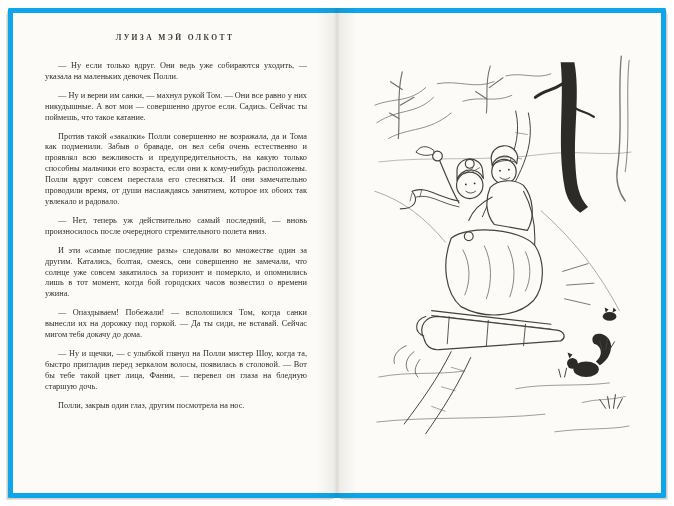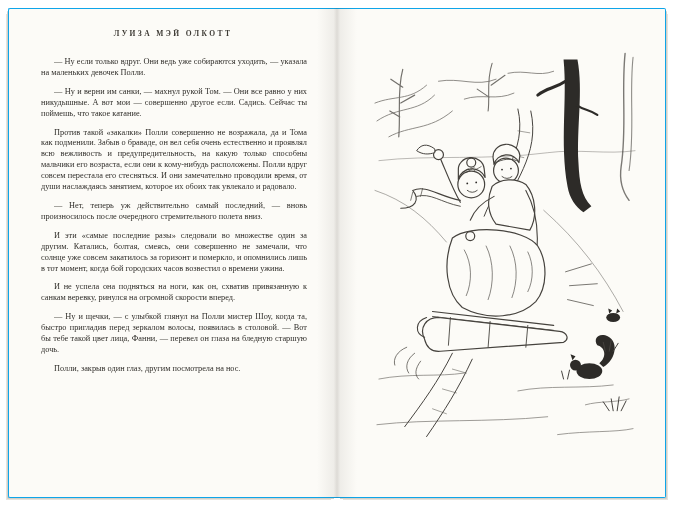--- a/index.html
+++ b/index.html
@@ -13,21 +13,21 @@
   .spread {
     position: absolute;
     left: 8px; top: 8px;
     width: 658px; height: 490px;
     display: flex;
   }
   .page {
     width: 329px; height: 490px;
     background: #fcfbf7;
     position: relative;
-    border: 1px solid #0ea5e9;
+    border: 5px solid #0ea5e9;
   }
   .page-left {
     border-right: none;
     border-radius: 2px 0 0 2px;
     box-shadow: -2px 2px 0 -1px #d3d0c8, -4px 4px 0 -2px #e6e3dc;
   }
   .page-right {
     border-left: none;
     border-radius: 0 2px 2px 0;
     box-shadow: 2px 2px 0 -1px #d3d0c8, 4px 4px 0 -2px #e6e3dc;
@@ -88,21 +88,21 @@
 <div class="spread">
 
   <div class="page page-left">
     <div class="running-header">ЛУИЗА МЭЙ ОЛКОТТ</div>
     <div class="text-block">
       <p>— Ну если только вдруг. Они ведь уже собираются уходить, — указала на маленьких девочек Полли.</p>
       <p>— Ну и верни им санки, — махнул рукой Том. — Они все равно у них никудышные. А вот мои — совершенно другое если. Садись. Сейчас ты поймешь, что такое катание.</p>
       <p>Против такой «закалки» Полли совершенно не возражала, да и Тома как подменили. Забыв о браваде, он вел себя очень естественно и проявлял всю вежливость и предупредительность, на какую только способны мальчики его возраста, если они к кому-нибудь расположены. Полли вдруг совсем перестала его стесняться. И они замечательно проводили время, от души наслаждаясь занятием, которое их обоих так увлекало и радовало.</p>
       <p>— Нет, теперь уж действительно самый последний, — вновь произносилось после очередного стремительного полета вниз.</p>
       <p>И эти «самые последние разы» следовали во множестве один за другим. Катались, болтая, смеясь, они совершенно не замечали, что солнце уже совсем закатилось за горизонт и померкло, и опомнились лишь в тот момент, когда бой городских часов возвестил о времени ужина.</p>
-      <p>И не успела она подняться на ноги, как он, схватив привязанную к санкам веревку, ринулся на огромной скорости вперед.</p>
+      <p>— Опаздываем! Побежали! — всполошился Том, когда санки вынесли их на дорожку под горкой. — Да ты сиди, не вставай. Сейчас мигом тебя докачу до дома.</p>
       <p>— Ну и щечки, — с улыбкой глянул на Полли мистер Шоу, когда та, быстро пригладив перед зеркалом волосы, появилась в столовой. — Вот бы тебе такой цвет лица, Фанни, — перевел он глаза на бледную старшую дочь.</p>
       <p>Полли, закрыв один глаз, другим посмотрела на нос.</p>
     </div>
   </div>
 
   <div class="page page-right">
     <div class="illustration-wrap">
       <svg viewBox="0 0 272 392" fill="none" stroke="#45423d" stroke-linecap="round" stroke-linejoin="round">
 
         <g stroke-width="0.8" opacity="0.75">

